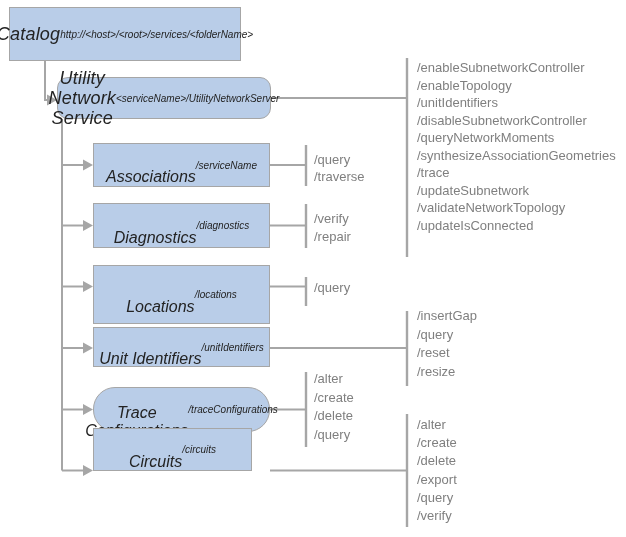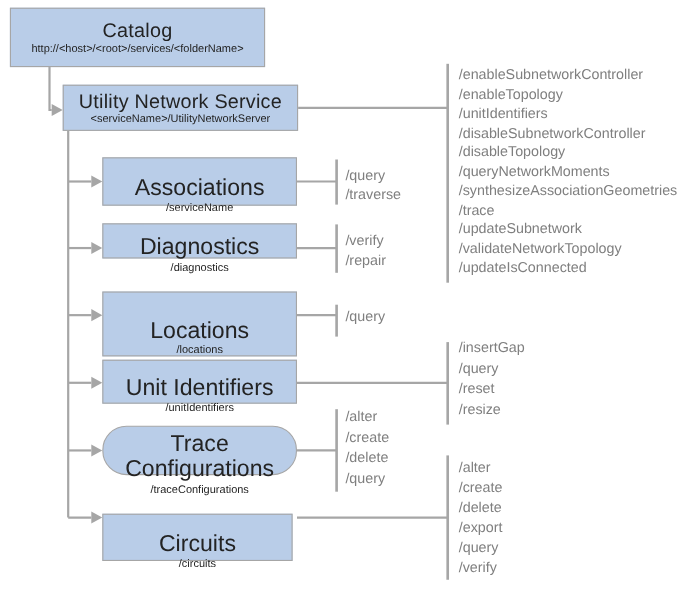--- a/index.html
+++ b/index.html
@@ -11,36 +11,37 @@
 
   svg.wires { position:absolute; left:0; top:0; width:626px; height:537px; pointer-events:none; }
   .wire  { stroke:var(--line_color,#a6a6a6); stroke-width:2; fill:none; }
   .tick  { stroke:var(--line_color,#a6a6a6); stroke-width:2.4; fill:none; }
   .arrow { fill:var(--line_color,#a6a6a6); stroke:none; }
 
   .node {
     position:absolute; box-sizing:border-box;
     background:var(--box_fill,#b9cde8);
     border:1.6px solid var(--box_border,#a6a6a6);
-    display:flex; flex-direction:column; align-items:center; justify-content:center;
+    display:flex; flex-direction:row; align-items:center; justify-content:center;
     text-align:center;
+    font-style:italic;
   }
   .node-title { color:var(--title_color,#232323); line-height:1.12; }
   .node-path  { color:var(--title_color,#232323); font-size:10px; line-height:1.15; margin-top:1px; }
   .big   .node-title { font-size:18px; letter-spacing:.2px; }
-  .child .node-title { font-size:21px;margin-top:24px; }
+  .child .node-title { font-size:16px;margin-top:24px; }
 
   #node-catalog            { left:9px;  top:7px;   width:232px; height:54px; }
-  #node-uns                { left:57px; top:77px;  width:214px; height:42px; }
+  #node-uns                { left:57px; top:77px;  width:214px; height:42px;border-radius:11px; }
   #node-associations       { left:93px; top:143px; width:177px; height:44px; }
-  #node-diagnostics        { left:93px; top:203px; width:177px; height:32px; }
+  #node-diagnostics        { left:93px; top:203px; width:177px; height:45px; }
   #node-locations          { left:93px; top:265px; width:177px; height:59px; }
   #node-unit-identifiers   { left:93px; top:327px; width:177px; height:40px; }
   #node-trace-configs      { left:93px; top:387px; width:177px; height:45px;border-radius:22px; }
-  #node-circuits           { left:93px; top:467px; width:173px; height:43px; }
+  #node-circuits           { left:93px; top:428px; width:159px; height:43px; }
 
   .ops {
     position:absolute; margin:0; padding:0; list-style:none;
     color:var(--ops_color,#7f7f7f); font-size:13px; white-space:nowrap;
   }
   #ops-uns    { left:417px; top:59px;  line-height:17.5px; }
   #ops-assoc  { left:314px; top:151px; line-height:17px;   }
   #ops-diag   { left:314px; top:210px; line-height:17.5px; }
   #ops-loc    { left:314px; top:279px; line-height:18px;   }
   #ops-unit   { left:417px; top:307px; line-height:18.6px; }
@@ -132,21 +133,20 @@
   <div class="node child" id="node-circuits">
     <div class="node-title">Circuits</div>
     <div class="node-path">/circuits</div>
   </div>
 
   <ul class="ops" id="ops-uns">
     <li>/enableSubnetworkController</li>
     <li>/enableTopology</li>
     <li>/unitIdentifiers</li>
     <li>/disableSubnetworkController</li>
-    <li>/disableTopology</li>
     <li>/queryNetworkMoments</li>
     <li>/synthesizeAssociationGeometries</li>
     <li>/trace</li>
     <li>/updateSubnetwork</li>
     <li>/validateNetworkTopology</li>
     <li>/updateIsConnected</li>
   </ul>
 
   <ul class="ops" id="ops-assoc">
     <li>/query</li>

